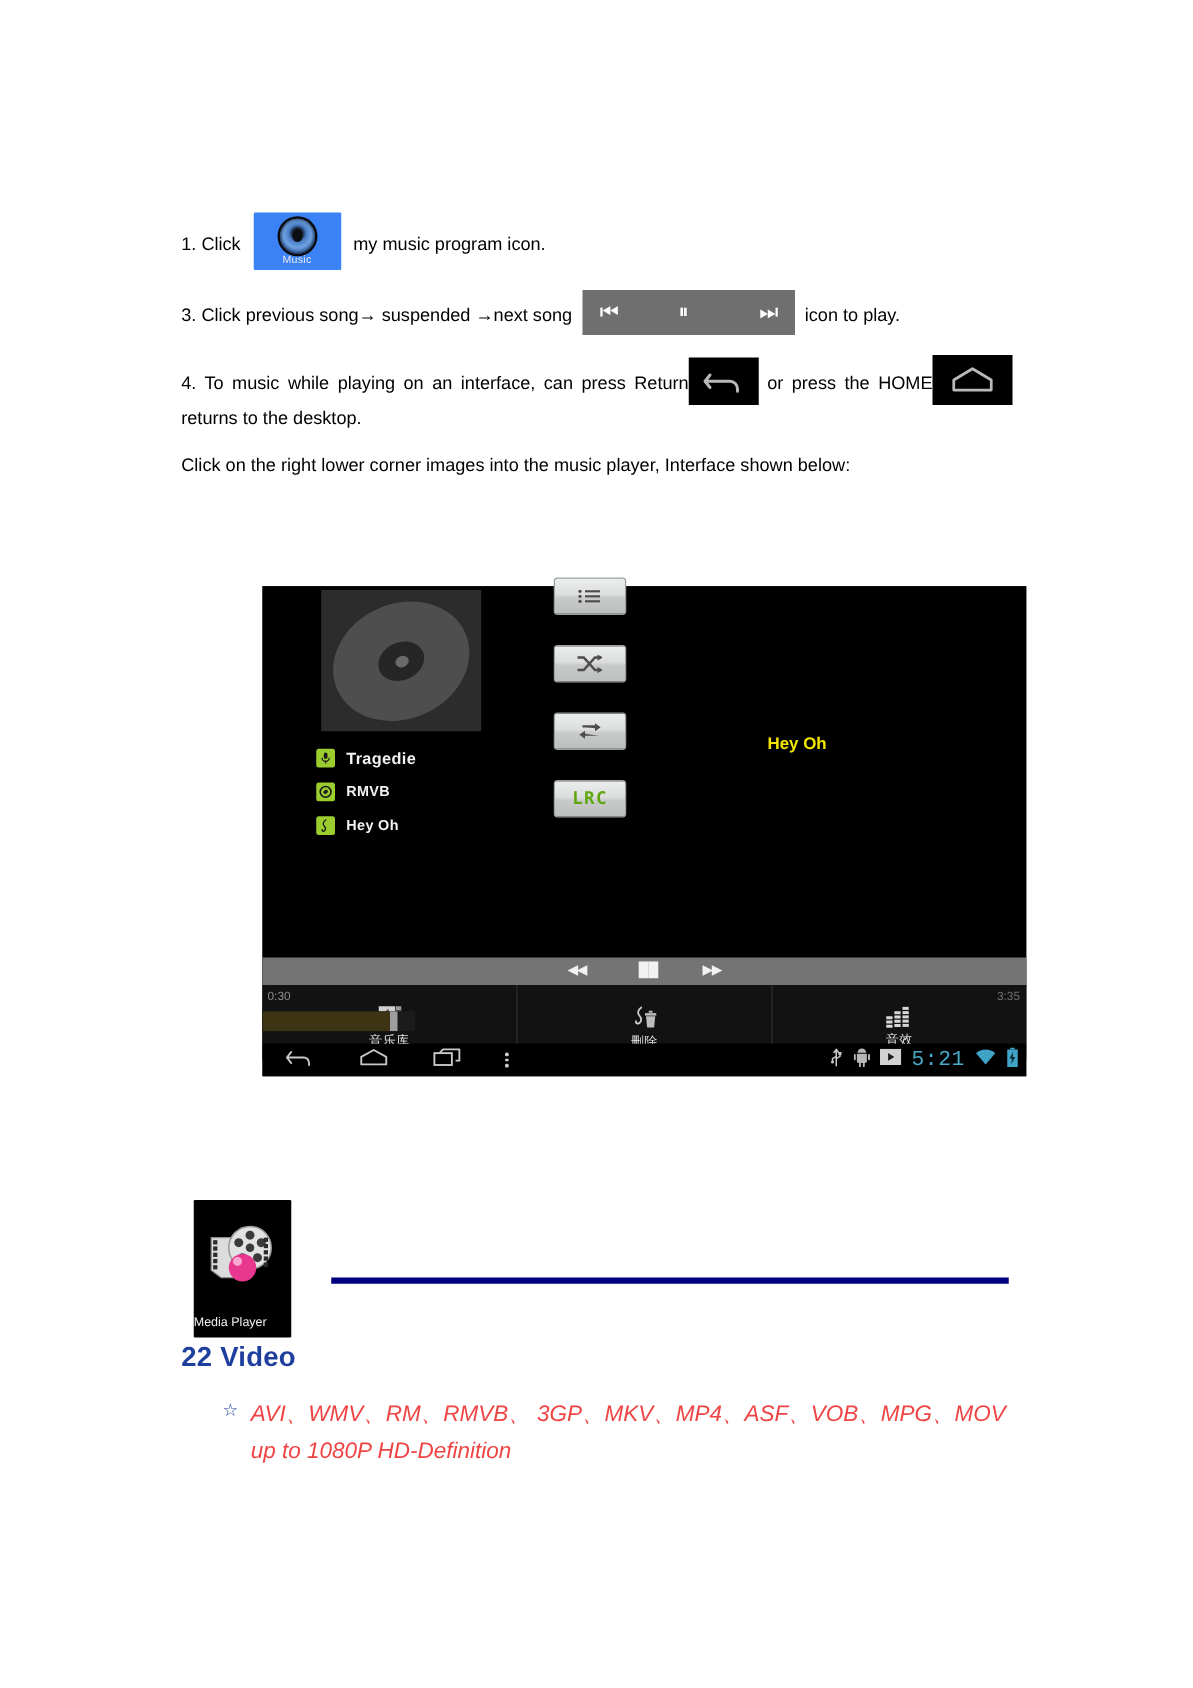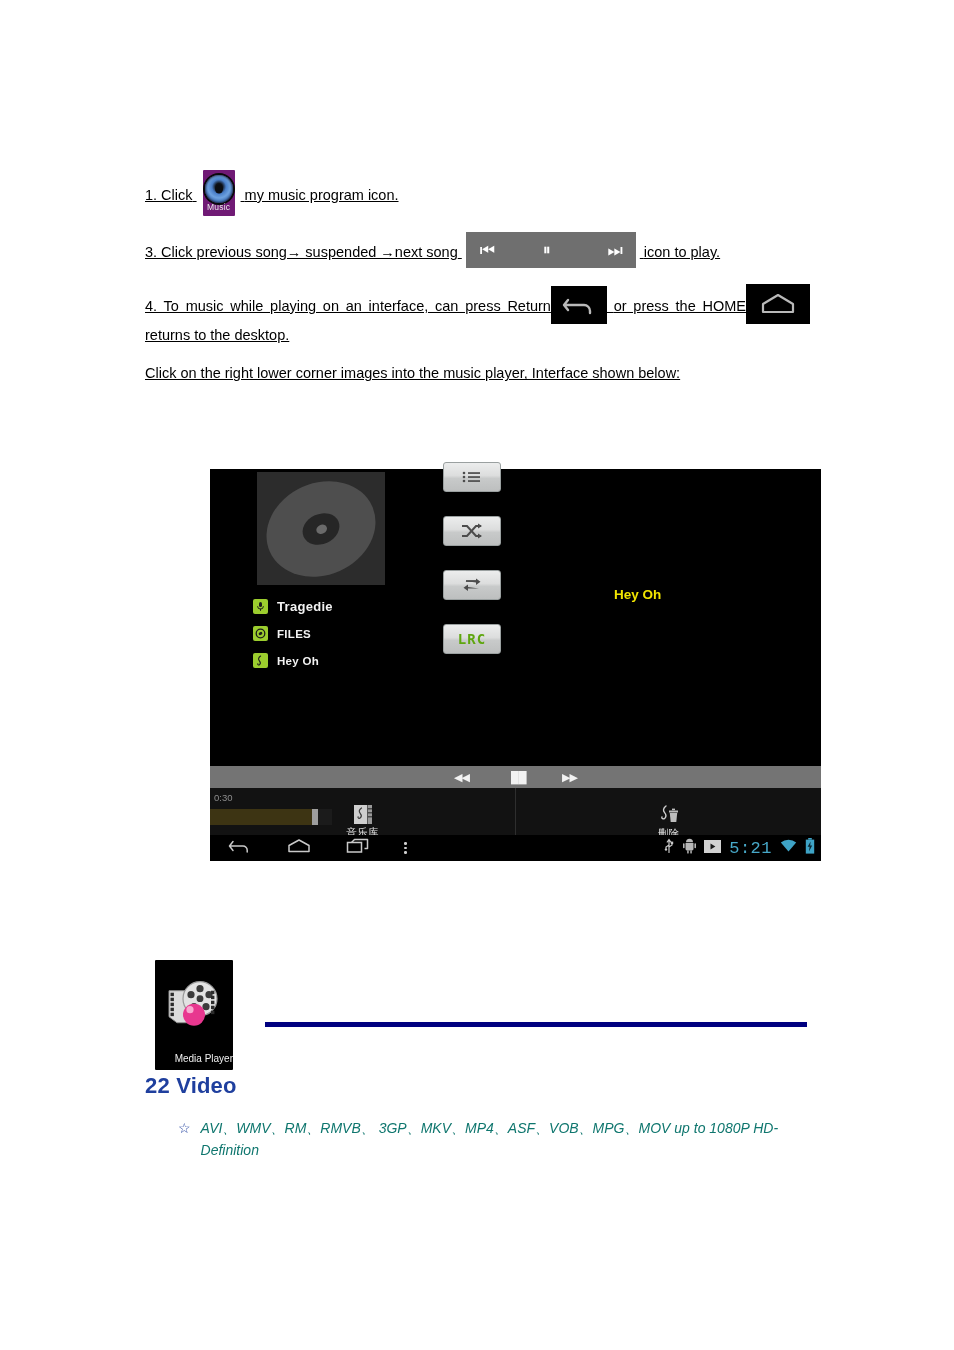--- a/index.html
+++ b/index.html
@@ -30,36 +30,35 @@
     top: 170px;
     width: 665px;
   }
 
   .para {
     font-size: 14.5px;
     line-height: 1.55;
     color: #000;
     margin: 0 0 16px 0;
     text-align: justify;
-    text-decoration: underline;
   }
   .para.tight { margin-bottom: 16px; }
   .para .nojust { text-align: left; }
 
   .inline-row {
     display: block;
     line-height: 1.55;
   }
 
   
   .music-app-icon {
     display: inline-block;
-    width: 32px;
+    width: 70px;
     height: 46px;
-    background: #701a75;
+    background: #3b82f6;
     vertical-align: -16px;
     margin: 0 6px;
     position: relative;
     border-radius: 1px;
   }
   .music-app-icon .cone {
     position: absolute;
     left: 50%;
     top: 5px;
     transform: translateX(-50%);
@@ -411,25 +410,24 @@
   .mp-icon .reel {
     position: absolute;
     left: 50%;
     top: 50%;
     transform: translate(-50%,-58%);
   }
   .mp-icon .mplabel {
     position: absolute;
     left: 0; right: 0;
     bottom: 6px;
-    text-align: right;
+    text-align: left;
     color: #f0f0f0;
     font-size: 10px;
     font-family: "Liberation Sans", sans-serif;
-    padding-left: 12px;
   }
 
   .blue-rule {
     position: absolute;
     left: 265px;
     top: 1022px;
     width: 542px;
     height: 5px;
     background: #000080;
   }
@@ -454,24 +452,24 @@
     align-items: flex-start;
   }
   .star {
     color: #1f3f9e;
     font-size: 14px;
     margin-right: 10px;
     line-height: 1.6;
     flex: 0 0 auto;
   }
   .bullet-text {
-    font-size: 14px;
+    font-size: 18px;
     font-style: italic;
     line-height: 1.6;
-    color: #0f766e;
+    color: #ef4444;
   }
 </style>
 </head>
 <body>
 
 <div class="page">
 
   <div class="doc-body">
 
     <p class="para">
@@ -528,21 +526,21 @@
           </span>
           <span class="meta-txt">Tragedie</span>
         </div>
         <div class="meta-row">
           <span class="meta-ico">
             <svg width="11" height="11" viewBox="0 0 11 11">
                 <circle cx="5.5" cy="5.5" r="4.3" fill="none" stroke="#1b1b1b" stroke-width="1.3"></circle>
                 <ellipse cx="5.5" cy="5.5" rx="1.9" ry="1.5" fill="#1b1b1b" transform="rotate(-25 5.5 5.5)"></ellipse>
               </svg>
           </span>
-          <span class="meta-txt">FILES</span>
+          <span class="meta-txt">RMVB</span>
         </div>
         <div class="meta-row">
           <span class="meta-ico">
             <svg width="11" height="11" viewBox="0 0 11 11">
                 <path d="M5.6 1 C3.4 2.6 3 4.2 4.4 5.8 C5.8 7.4 5.6 8.6 4.6 9.6 M4.6 9.6 C3.6 10.4 2.4 9.8 2.8 8.8" fill="none" stroke="#1b1b1b" stroke-width="1.1" stroke-linecap="round"></path>
               </svg>
           </span>
           <span class="meta-txt">Hey Oh</span>
         </div>
       </div>
@@ -621,20 +619,42 @@
           <svg width="24" height="22" viewBox="0 0 24 22">
               <path d="M9 2 C6.2 4.2 5.8 6.4 7.6 8.6 C9.4 10.8 9.2 12.8 7.8 14.2 C6.3 15.6 4.3 14.6 4.9 13" fill="none" stroke="#cfcfcf" stroke-width="1.4" stroke-linecap="round"></path>
               <rect x="12" y="6.5" width="9" height="2" fill="#bdbdbd"></rect>
               <path d="M12.8 9 h7.4 l-.9 9 h-5.6 Z" fill="#bdbdbd"></path>
               <rect x="15" y="4.6" width="3" height="1.6" fill="#bdbdbd"></rect>
             </svg>
         </div>
         <span class="alab">删除</span>
       </div>
 
+      <div class="act">
+        <span class="time-right">3:35</span>
+        <div class="aico">
+          <svg width="24" height="20" viewBox="0 0 24 20">
+              <g fill="#d8d8d8">
+                <rect x="1" y="9" width="5" height="2.4"></rect>
+                <rect x="1" y="12.4" width="5" height="2.4"></rect>
+                <rect x="1" y="15.8" width="5" height="2.4"></rect>
+                <rect x="7.5" y="5" width="5" height="2.4"></rect>
+                <rect x="7.5" y="8.4" width="5" height="2.4"></rect>
+                <rect x="7.5" y="11.8" width="5" height="2.4"></rect>
+                <rect x="7.5" y="15.2" width="5" height="2.4"></rect>
+                <rect x="14" y="1.5" width="5" height="2.4"></rect>
+                <rect x="14" y="4.9" width="5" height="2.4"></rect>
+                <rect x="14" y="8.3" width="5" height="2.4"></rect>
+                <rect x="14" y="11.7" width="5" height="2.4"></rect>
+                <rect x="14" y="15.1" width="5" height="2.4"></rect>
+              </g>
+            </svg>
+        </div>
+        <span class="alab">音效</span>
+      </div>
     </div>
 
     <div class="shot-sysbar">
       <div class="sys-left">
         <span>
           <svg width="24" height="16" viewBox="0 0 24 16">
               <path d="M5 3.5 L1.5 8 L5 12.5 M2 8 L15 8 a4.2 4.2 0 0 1 4.2 4.2 L19.2 14" fill="none" stroke="#c9c9c9" stroke-width="1.5" stroke-linecap="round" stroke-linejoin="round"></path>
             </svg>
         </span>
         <span>

